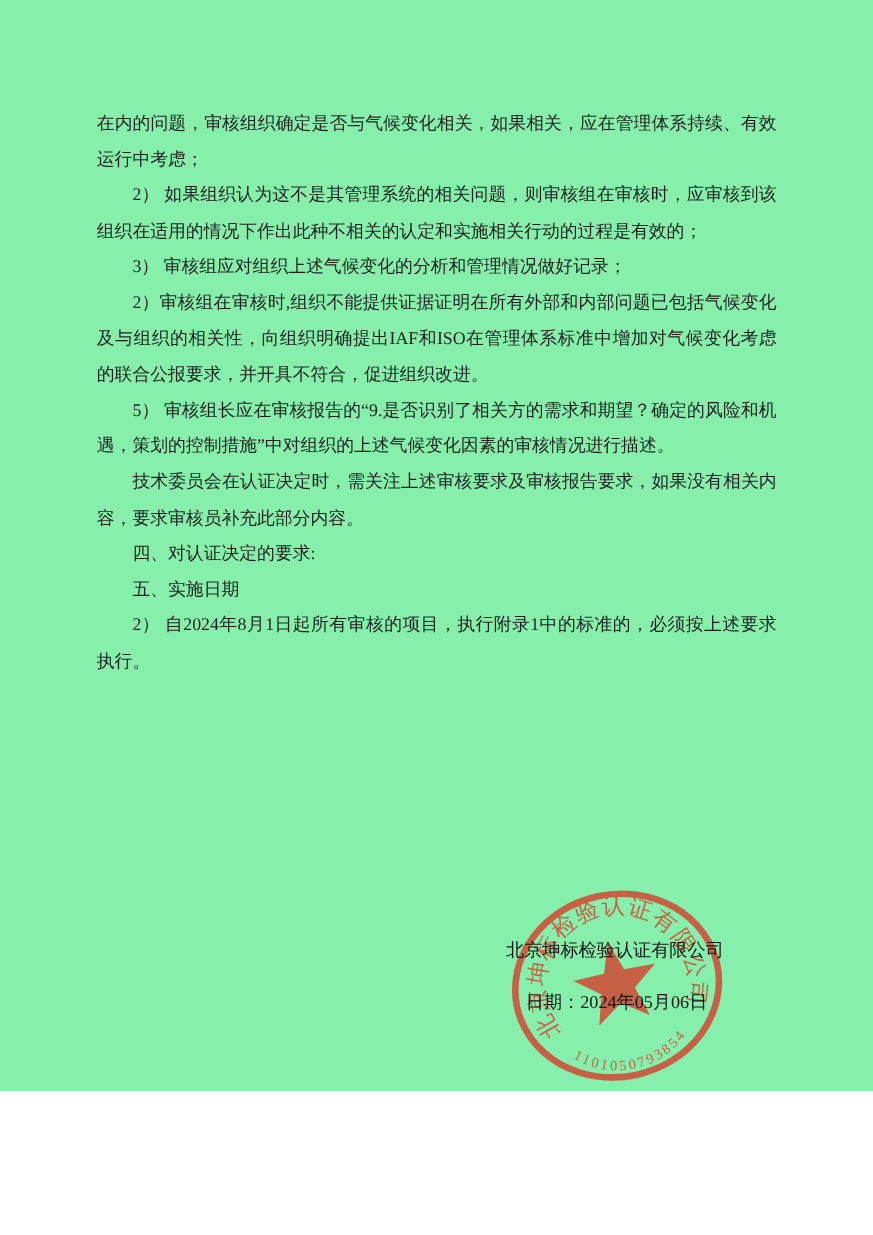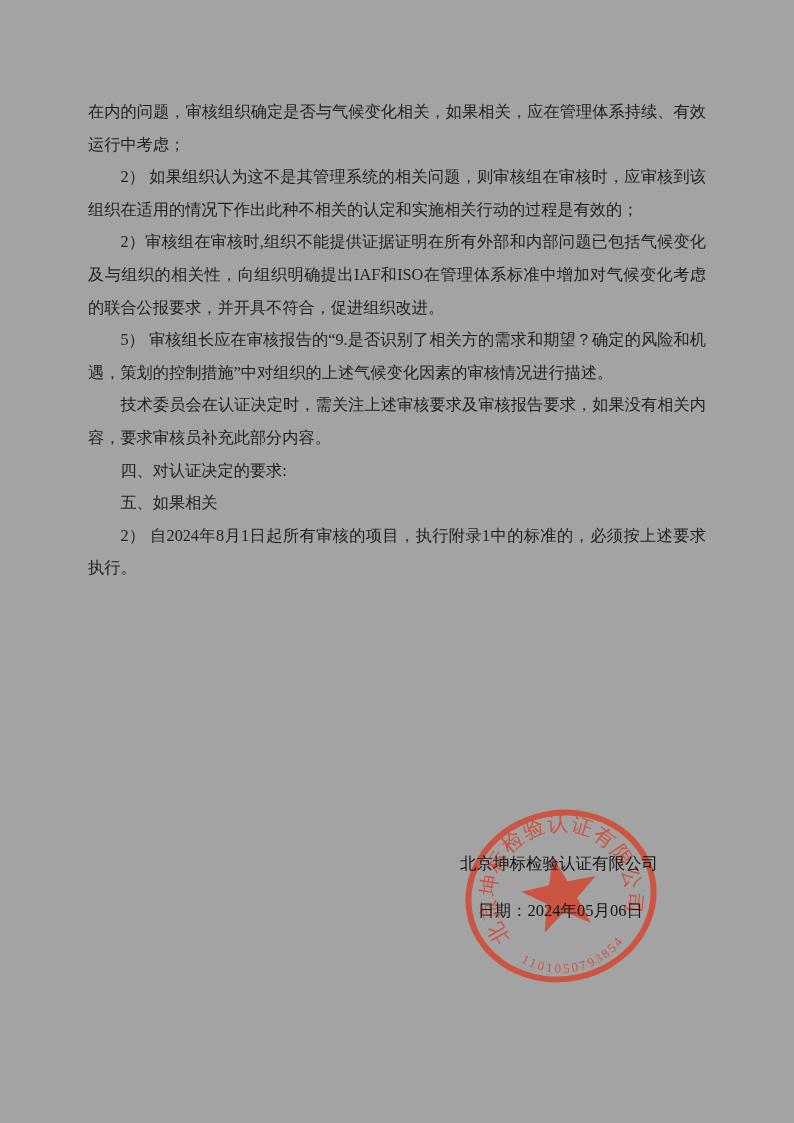--- a/index.html
+++ b/index.html
@@ -3,22 +3,22 @@
 <meta charset="utf-8">
 <style>
   html, body {
     margin: 0;
     padding: 0;
     background: #ffffff;
   }
   .page {
     position: relative;
     width: 794px;
-    height: 1123px;
-    background: #a3a3a3;
+    height: 992px;
+    background: #86efac;
     overflow: hidden;
     font-family: "Liberation Serif", "DejaVu Serif", serif;
     color: #1f1f1f;
   }
   .body-text {
     position: absolute;
     left: 88px;
     top: 96px;
     width: 618px;
     font-size: 16.2px;
@@ -80,25 +80,26 @@
   }
 </style>
 </head>
 <body>
 
 <div class="page">
 
   <div class="body-text">
     <p>在内的问题，审核组织确定是否与气候变化相关，如果相关，应在管理体系持续、有效运行中考虑；</p>
     <p class="indent">2） 如果组织认为这不是其管理系统的相关问题，则审核组在审核时，应审核到该组织在适用的情况下作出此种不相关的认定和实施相关行动的过程是有效的；</p>
+    <p class="indent">3） 审核组应对组织上述气候变化的分析和管理情况做好记录；</p>
     <p class="indent">2）审核组在审核时,组织不能提供证据证明在所有外部和内部问题已包括气候变化及与组织的相关性，向组织明确提出IAF和ISO在管理体系标准中增加对气候变化考虑的联合公报要求，并开具不符合，促进组织改进。</p>
     <p class="indent">5） 审核组长应在审核报告的“9.是否识别了相关方的需求和期望？确定的风险和机遇，策划的控制措施”中对组织的上述气候变化因素的审核情况进行描述。</p>
     <p class="indent">技术委员会在认证决定时，需关注上述审核要求及审核报告要求，如果没有相关内容，要求审核员补充此部分内容。</p>
     <p class="indent">四、对认证决定的要求:</p>
-    <p class="indent">五、如果相关</p>
+    <p class="indent">五、实施日期</p>
     <p class="indent">2） 自2024年8月1日起所有审核的项目，执行附录1中的标准的，必须按上述要求执行。</p>
   </div>
 
   <div class="signature">
     <svg class="stamp" viewBox="0 0 220 220" xmlns="http://www.w3.org/2000/svg">
       <g transform="translate(110,110) rotate(-12)">
         <ellipse class="ring" rx="93" ry="83" stroke-width="6"></ellipse>
         <path class="star" d="M0,-40 L9.4,-13.1 L38,-12.4 L15.5,5 L23.5,32.4 L0,16.2 L-23.5,32.4 L-15.5,5 L-38,-12.4 L-9.4,-13.1 Z"></path>
         <defs>
           <path id="arcTop" d="M -60 28 A 66 66 0 1 1 60 28" fill="none"></path>

